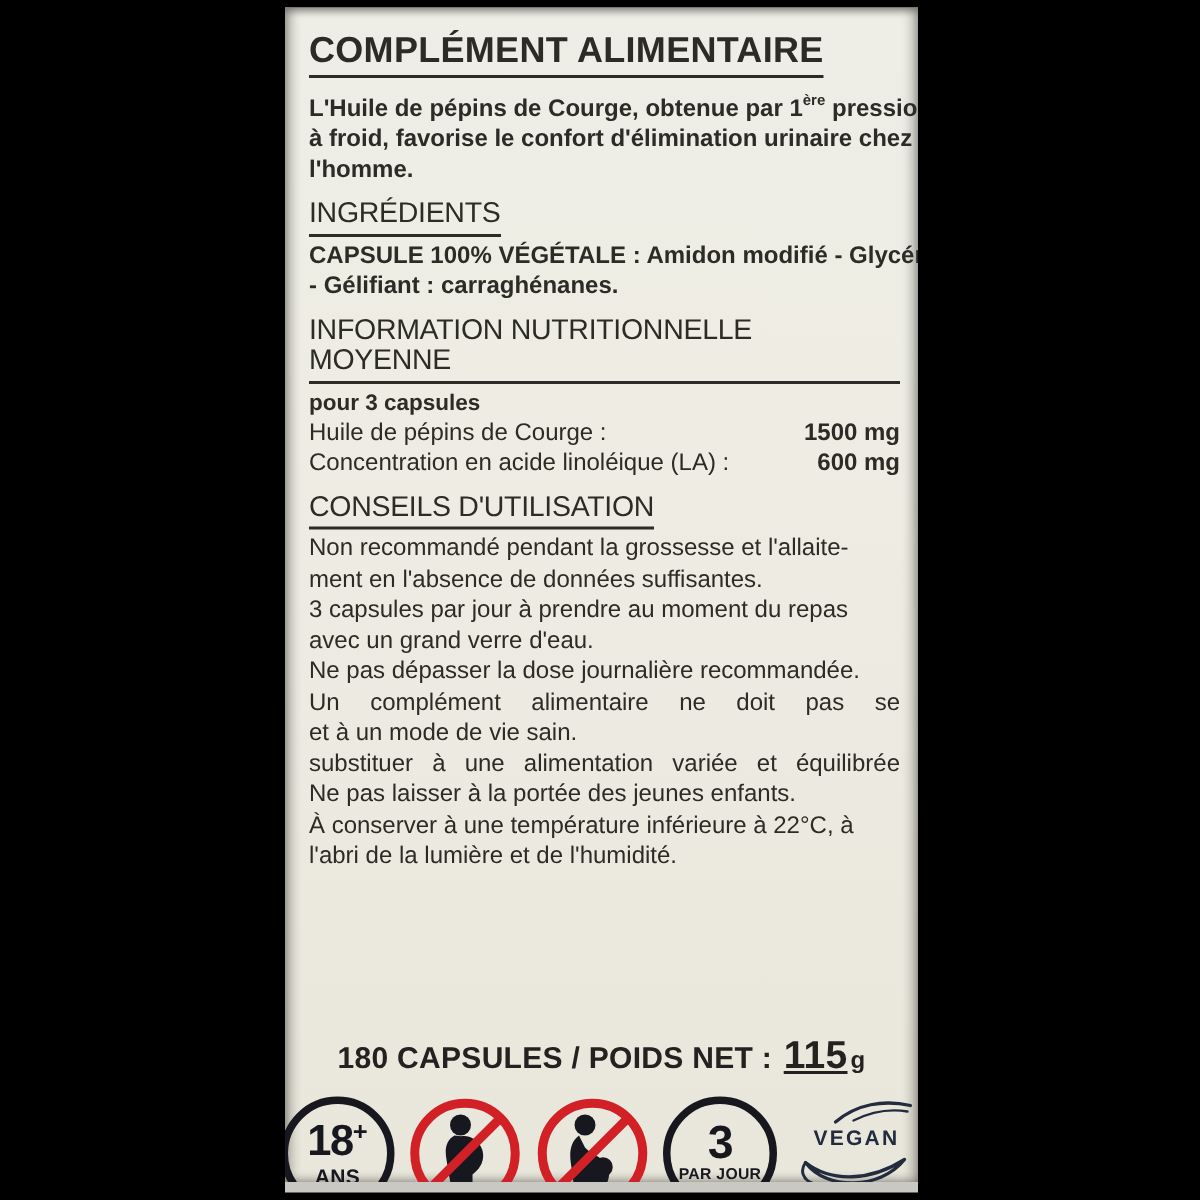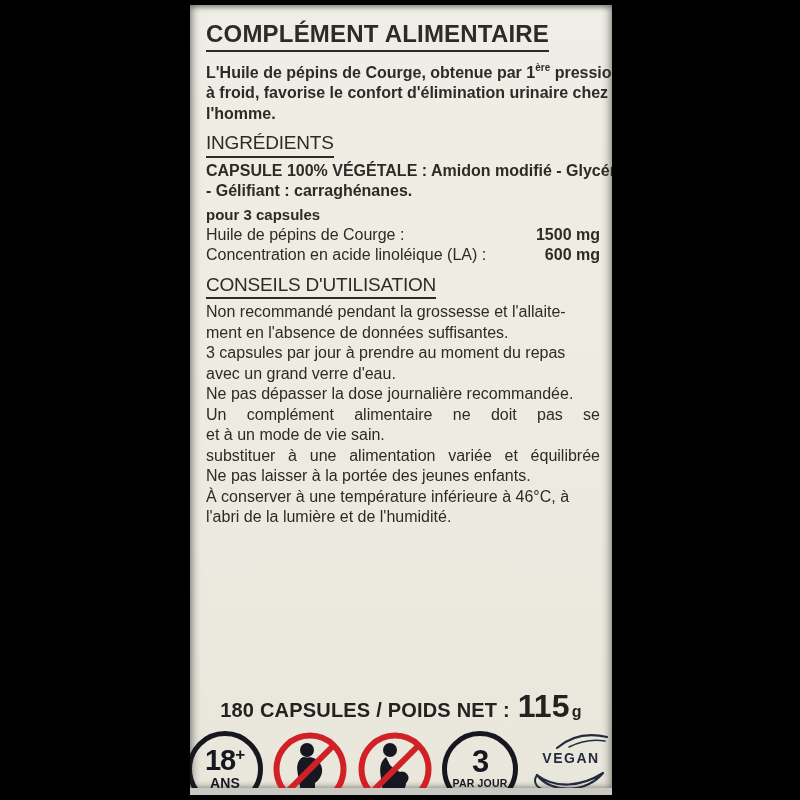--- a/index.html
+++ b/index.html
@@ -43,21 +43,21 @@
   .nrow .nval { font-weight:700; }
 
   .conseils { margin-top:3px; }
   .line.just { text-align:justify; text-align-last:justify; }
 
   .netline {
     position:absolute; left:0; top:683px; width:100%; text-align:center;
     font-weight:700; font-size:20px; letter-spacing:.2px; color:#232220;
     white-space:nowrap;
   }
-  .net-big { font-size:32px; margin:0 2px; }
+  .net-big { font-size:26px; margin:0 2px;text-decoration:underline; }
   .net-unit { font-size:16px; }
 
   .icons { position:absolute; left:0; top:726px; width:100%; display:flex; justify-content:center; align-items:flex-start; gap:9px; }
   .badge {
     width:76px; height:76px; box-sizing:border-box; flex:0 0 auto;
     border:5px solid #17171f; border-radius:50%;
     display:flex; flex-direction:column; align-items:center; justify-content:flex-start;
     padding-top:10px; color:#17171f; background:transparent;
   }
   .badge .big { font-size:29px; font-weight:700; line-height:1; letter-spacing:-1px; }
@@ -90,20 +90,23 @@
       </div>
 
       <div class="h2wrap">
         <span class="h2">INGRÉDIENTS</span>
       </div>
       <div class="ingr semibold">
         <div class="line">CAPSULE 100% VÉGÉTALE : Amidon modifié - Glycérol</div>
         <div class="line">- Gélifiant : carraghénanes.</div>
       </div>
 
+      <div class="h2wrap">
+        <span class="h2">INFORMATION NUTRITIONNELLE MOYENNE</span>
+      </div>
       <div class="serving">pour 3 capsules</div>
       <div class="nrow">
         <span class="nlabel">Huile de pépins de Courge :</span>
         <span class="nval">1500 mg</span>
       </div>
       <div class="nrow">
         <span class="nlabel">Concentration en acide linoléique (LA) :</span>
         <span class="nval">600 mg</span>
       </div>
 
@@ -113,21 +116,21 @@
       <div class="conseils">
         <div class="line">Non recommandé pendant la grossesse et l'allaite-</div>
         <div class="line">ment en l'absence de données suffisantes.</div>
         <div class="line">3 capsules par jour à prendre au moment du repas</div>
         <div class="line">avec un grand verre d'eau.</div>
         <div class="line">Ne pas dépasser la dose journalière recommandée.</div>
         <div class="line just">Un complément alimentaire ne doit pas se</div>
         <div class="line">et à un mode de vie sain.</div>
         <div class="line just">substituer à une alimentation variée et équilibrée</div>
         <div class="line">Ne pas laisser à la portée des jeunes enfants.</div>
-        <div class="line">À conserver à une température inférieure à 46°C, à</div>
+        <div class="line">À conserver à une température inférieure à 22°C, à</div>
         <div class="line">l'abri de la lumière et de l'humidité.</div>
       </div>
     </div>
 
     <div class="netline">
       <span>180 CAPSULES / POIDS NET : </span><span class="net-big">115</span><span class="net-unit">g</span>
     </div>
 
     <div class="icons">
 

